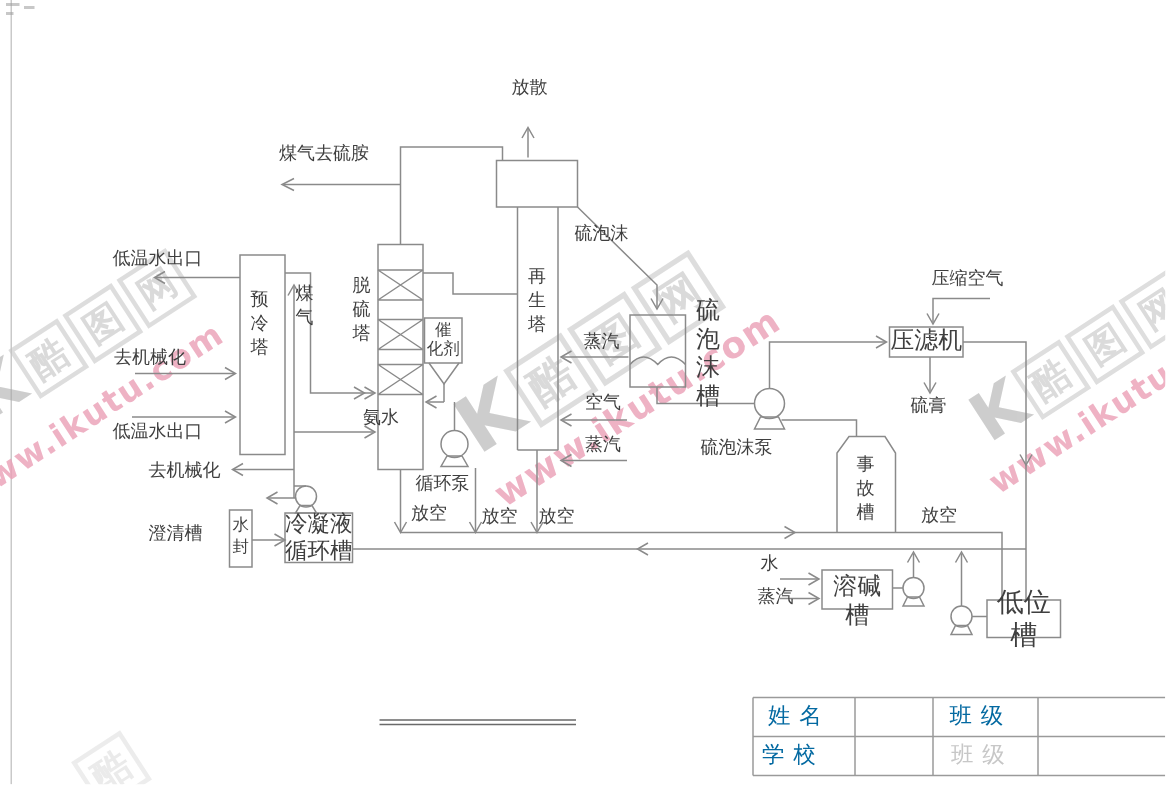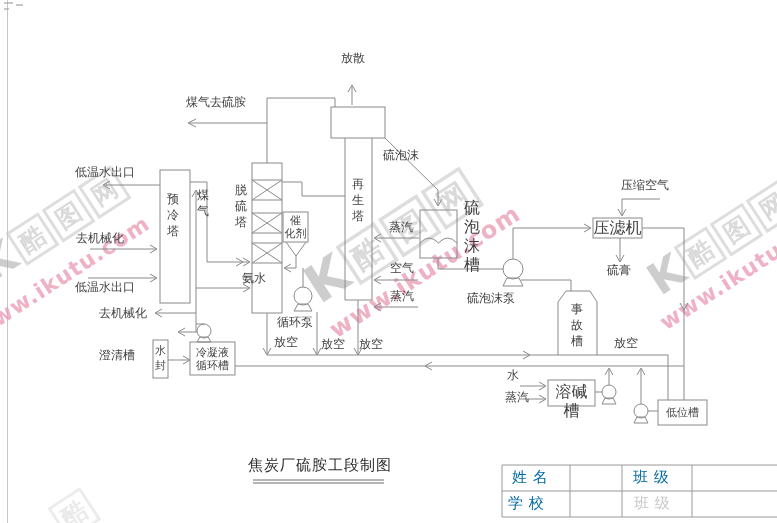--- a/index.html
+++ b/index.html
@@ -214,29 +214,28 @@
   <div class="boxlbl" style="left:283px;top:213px;width:25px;height:28px;font-size:11px;">
     <span>催</span>
     <span>化剂</span>
   </div>
   <div class="vlbl" style="left:351px;top:177px;">再生塔</div>
   <div class="boxlbl" style="left:458px;top:218px;width:28px;height:36px;">
     <span>硫泡</span>
     <span>沫槽</span>
   </div>
   <div class="vlbl" style="left:154px;top:343px;width:13px;font-size:11px;">水封</div>
-  <div class="boxlbl" style="left:190px;top:344px;width:45px;height:30px;font-size:11px;">
+  <div class="boxlbl" style="left:190px;top:344px;width:45px;height:30px;font-size:15px;">
     <span>冷凝液</span>
     <span>循环槽</span>
   </div>
   <div class="boxlbl" style="left:593px;top:218px;width:49px;height:20px;">压滤机</div>
   <div class="vlbl" style="left:570px;top:302px;">事故槽</div>
   <div class="boxlbl" style="left:548px;top:380px;width:47px;height:42px;">溶碱槽</div>
-  <div class="boxlbl" style="left:658px;top:400px;width:49px;height:25px;font-size:11px;">低位槽</div>
-
-  <div class="title">焦炭厂硫胺工段制图</div>
+  <div class="boxlbl" style="left:658px;top:400px;width:49px;height:25px;font-size:18px;">低位槽</div>
+
 
   <div class="tb" style="left:512px;top:468px;">姓 名</div>
   <div class="tb" style="left:633px;top:468px;">班 级</div>
   <div class="tb" style="left:508px;top:494px;">学 校</div>
   <div class="tb ghost" style="left:634px;top:494px;">班 级</div>
 
 </div>
 
 </body></html>

